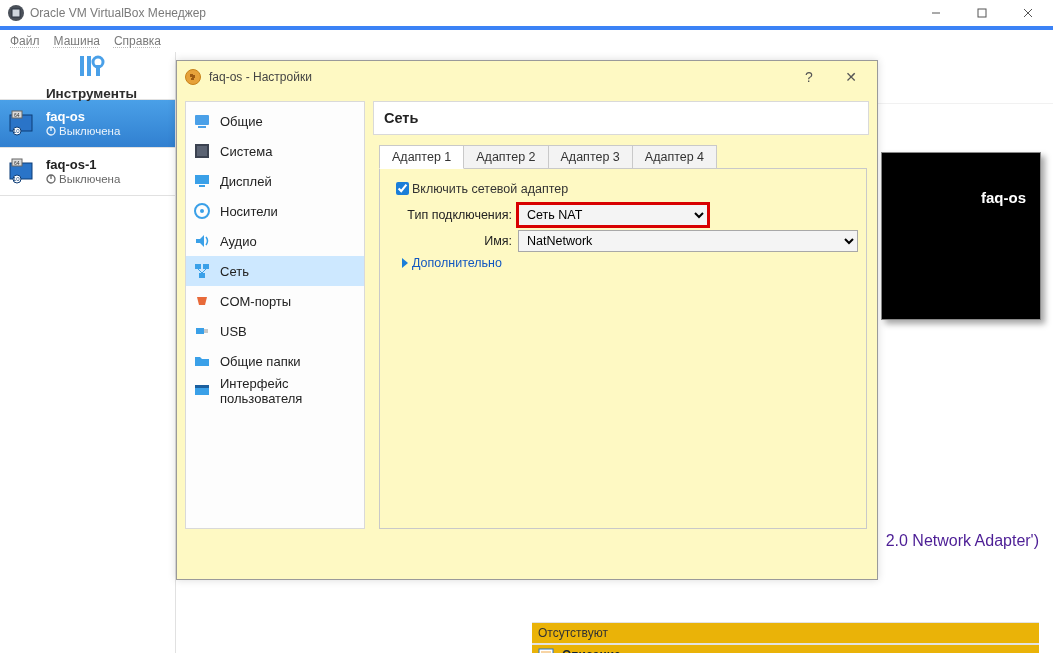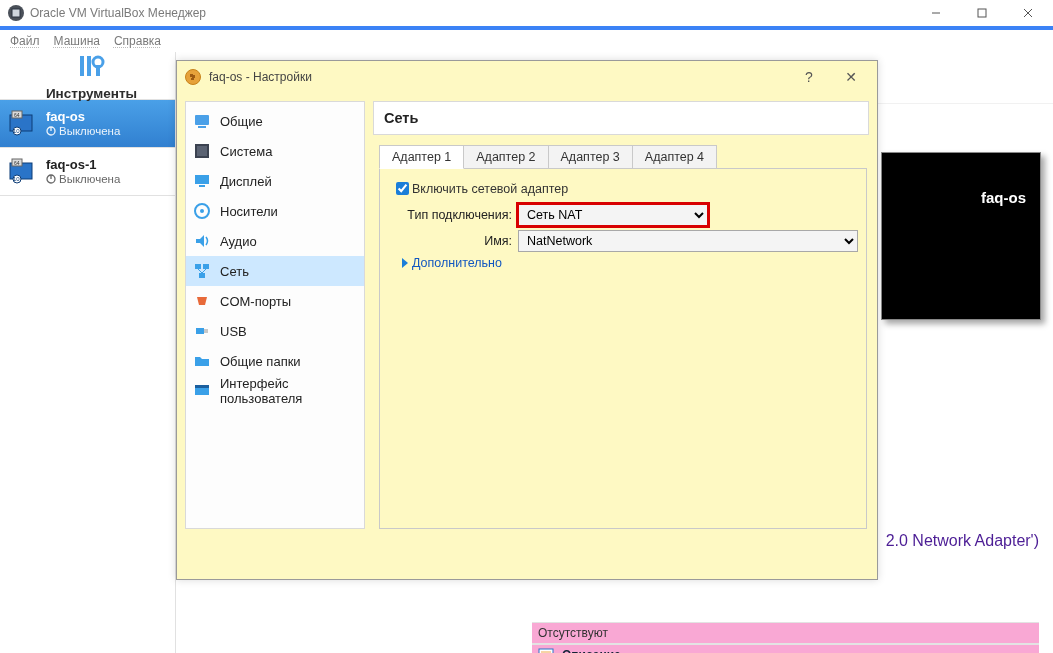--- a/index.html
+++ b/index.html
@@ -32,21 +32,21 @@
   .vm-item:not(.selected) .txt .state{ color:#555;}
 
   .right-area { flex:1; position:relative; background:#fff; padding-top:6px; }
   .toolbar-ghost { height:46px; border-bottom:1px solid #e6e6e6; display:flex; gap:36px; padding-left:30px; align-items:flex-start; padding-top:2px; opacity:.55;}
   .ghost-ic{ width:28px; height:28px; }
 
   .preview-box{ position:absolute; right:12px; top:100px; width:160px; height:168px; background:#000; color:#fff; border:1px solid #888; box-shadow:4px 4px 6px rgba(0,0,0,.35); display:flex; align-items:flex-start; justify-content:flex-end; padding:36px 14px 0 0; font-weight:700; font-size:15px;}
 
   .info-strip{ position:absolute; right:14px; top:480px; color:#4c1d95; font-size:16px;}
   .detail-sec{ position:absolute; left:356px; right:14px; top:570px; }
-  .detail-sec .row{ background:#f9a8d4; border-top:1px solid #e3e3e3; border-bottom:1px solid #e3e3e3; min-height:22px; display:flex; align-items:center; padding:2px 6px; gap:8px; font-size:12px;}
+  .detail-sec .row{ background:#eab308; border-top:1px solid #e3e3e3; border-bottom:1px solid #e3e3e3; min-height:22px; display:flex; align-items:center; padding:2px 6px; gap:8px; font-size:12px;}
   .detail-sec .head{ font-weight:700; color:#123;}
   .desc-ic{width:16px;height:16px;}
 
   
   .dialog { position:absolute; left:176px; top:60px; width:702px; height:520px; background:#fef9c3; border:1px solid #9a9a9a; box-shadow:0 0 8px rgba(0,0,0,.15);}
   .dlg-titlebar{ height:32px; display:flex; align-items:center; gap:8px; padding:0 8px;}
   .dlg-titlebar .cookie{ width:16px; height:16px; border-radius:50%; background:#e6a13a; border:1px solid #c7821a; position:relative;}
   .dlg-titlebar .cookie::before{content:"";position:absolute;inset:3px;border-radius:50%; background:radial-gradient(circle at 30% 30%,#9c5a12 1.5px,transparent 1.5px),radial-gradient(circle at 60% 40%,#9c5a12 1.5px,transparent 1.5px),radial-gradient(circle at 45% 70%,#9c5a12 1.5px,transparent 1.5px);}
   .dlg-title{ font-size:12px; color:#444;}
   .dlg-ctrl{ margin-left:auto; display:flex; gap:18px; padding-right:6px; color:#555; }

